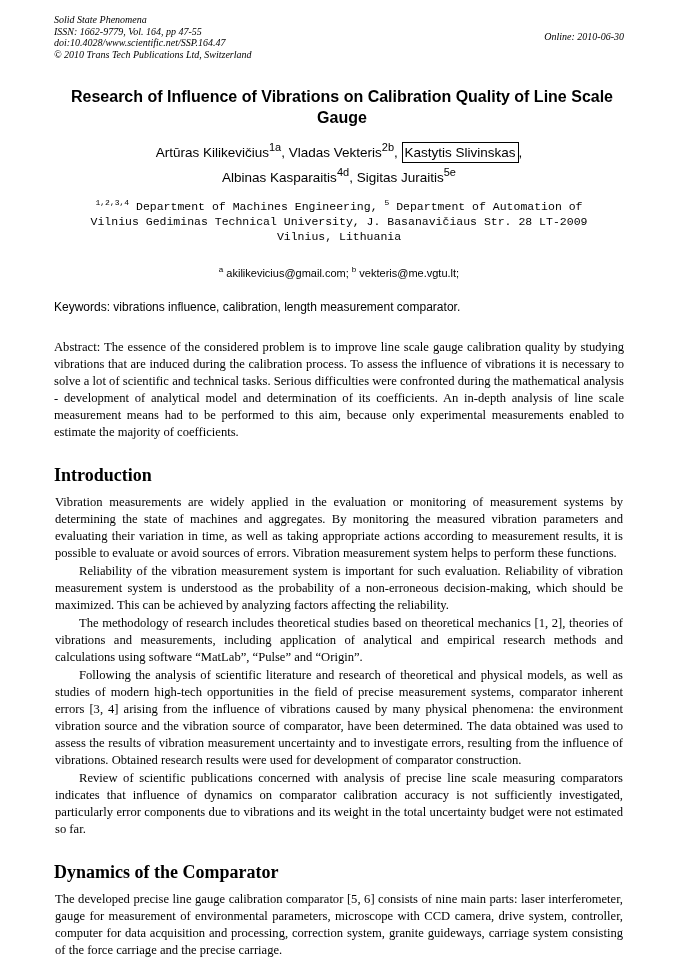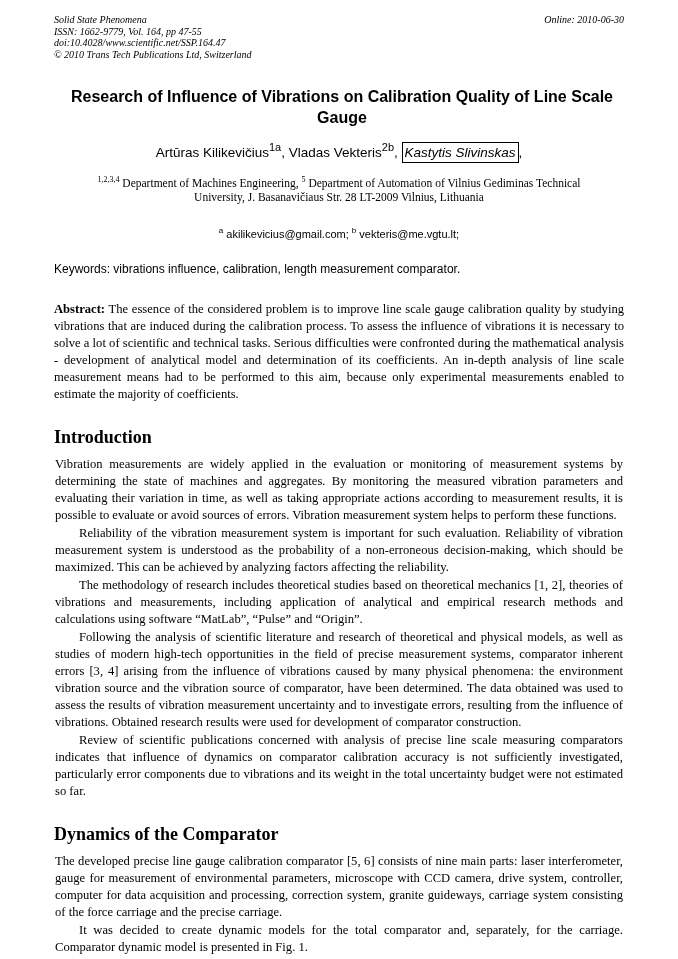--- a/index.html
+++ b/index.html
@@ -3,56 +3,56 @@
 <meta charset="utf-8">
 <style>
   html,body{margin:0;padding:0;background:#e8e8e8;}
   .page{
     width:678px;min-height:959px;background:#ffffff;color:#000;
     box-sizing:border-box;padding:14px 54px 30px 54px;
     font-family:"Liberation Serif", serif;
     margin:0 auto;
   }
   
-  .hdr{display:flex;justify-content:space-between;align-items:flex-start;
+  .hdr{display:flex;justify-content:space-between;align-items:center;
        font-family:"Liberation Serif", serif;font-style:italic;font-size:10px;line-height:11.5px;}
   .hdr-left div{white-space:nowrap;}
   .hdr-right{white-space:nowrap;}
   
   h1.title{
     font-family:"Liberation Sans", sans-serif;font-size:16px;line-height:21px;
     font-weight:bold;text-align:center;margin:26px 10px 10px 16px;
   }
   .authors{
     font-family:"Liberation Sans", sans-serif;font-size:13.5px;line-height:19px;
     text-align:center;white-space:pre-wrap;
   }
   .authors sup{font-size:11px;}
-  .boxed{border:1.5px solid #000;padding:1px 2px;display:inline-block;line-height:17px;font-style:italic;}
+  .boxed{border:1.5px solid #000;padding:1px 2px;display:inline-block;line-height:17px;}
   .affil{
-    font-family:Liberation Serif, serif;font-size:11.5px;line-height:15px;
+    font-family:Liberation Mono, monospace;font-size:11.5px;line-height:15px;
     text-align:center;margin-top:9px;padding:0 18px;white-space:pre-wrap;
   }
   .affil sup{font-size:8px;}
   .emails{
     font-family:"Liberation Sans", sans-serif;font-size:11px;line-height:14px;
     text-align:center;margin-top:19px;white-space:pre-wrap;
   }
   .emails sup{font-size:8px;}
   .email-link{text-decoration:underline;color:#000;cursor:pointer;}
   
   .keywords{
     font-family:"Liberation Sans", sans-serif;font-size:12px;line-height:16px;
     margin-top:20px;white-space:pre-wrap;
   }
   .keywords .lbl{font-weight:normal;}
   
   .bodytext{font-size:12.6px;line-height:17px;text-align:justify;}
   .abstract{margin-top:24px;}
-  .abstract .lbl{font-weight:bold;}
+  .abstract .lbl{font-weight:normal;}
   .sect-head{
     font-weight:bold;font-size:18px;line-height:17px;
     margin:26px 0 10px 0;
   }
   p.para{margin:1px;}
   p.indent{text-indent:24px;}
   sup{vertical-align:super;}
 </style>
 </head>
 <body>
@@ -65,20 +65,21 @@
       <div>ISSN: 1662-9779, Vol. 164, pp 47-55</div>
       <div>doi:10.4028/www.scientific.net/SSP.164.47</div>
       <div>© 2010 Trans Tech Publications Ltd, Switzerland</div>
     </div>
     <div class="hdr-right">Online: 2010-06-30</div>
   </div>
 
   <h1 class="title">Research of Influence of Vibrations on Calibration Quality of Line Scale Gauge</h1>
 
   <div class="authors"><span>Artūras Kilikevičius</span><sup>1a</sup><span>, </span><span>Vladas Vekteris</span><sup>2b</sup><span>, </span><span class="boxed"><span>Kastytis Slivinskas</span></span><span>,</span></div>
+  <div class="authors"><span>Albinas Kasparaitis</span><sup>4d</sup><span>, </span><span>Sigitas Juraitis</span><sup>5e</sup></div>
 
   <div class="affil"><sup>1,2,3,4</sup><span> Department of Machines Engineering, </span><sup>5</sup><span> Department of Automation of Vilnius Gediminas Technical University, J. Basanavičiaus Str. 28 LT-2009 Vilnius, Lithuania</span></div>
 
   <div class="emails"><sup>a</sup><span> </span><span>akilikevicius@gmail.com;</span><span> </span><sup>b</sup><span> </span><span>vekteris@me.vgtu.lt;</span></div>
 
   <div class="keywords"><span class="lbl">Keywords:</span><span> vibrations influence, calibration, length measurement comparator.</span></div>
 
   <div class="bodytext abstract"><span class="lbl">Abstract:</span><span> The essence of the considered problem is to improve line scale gauge calibration quality by studying vibrations that are induced during the calibration process. To assess the influence of vibrations it is necessary to solve a lot of scientific and technical tasks. Serious difficulties were confronted during the mathematical analysis - development of analytical model and determination of its coefficients. An in-depth analysis of line scale measurement means had to be performed to this aim, because only experimental measurements enabled to estimate the majority of coefficients.</span></div>
 
   <div class="sect-head">Introduction</div>

